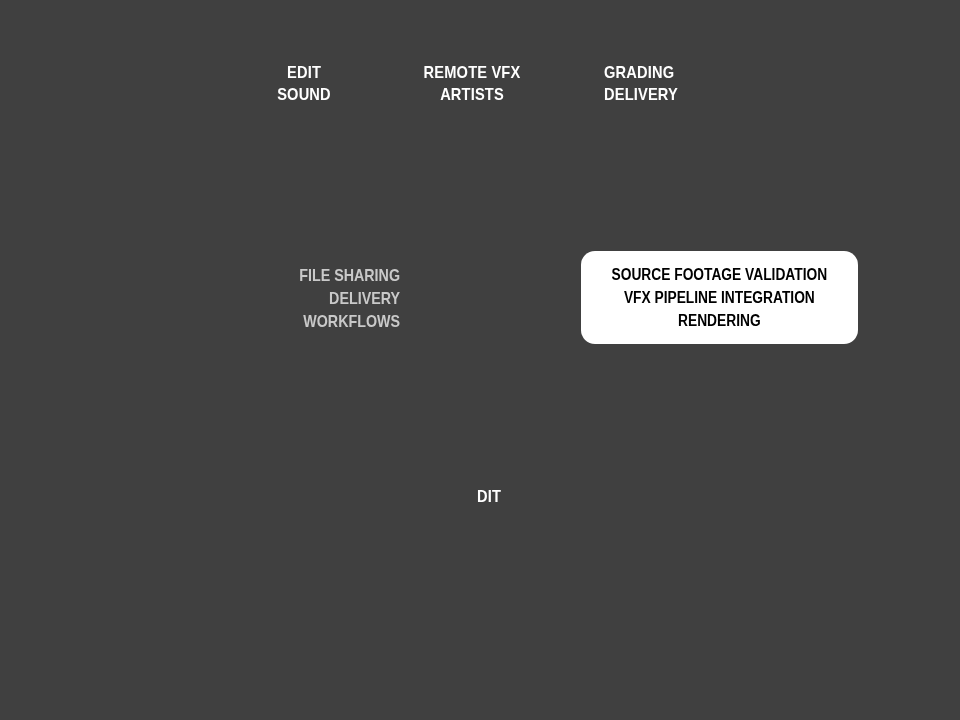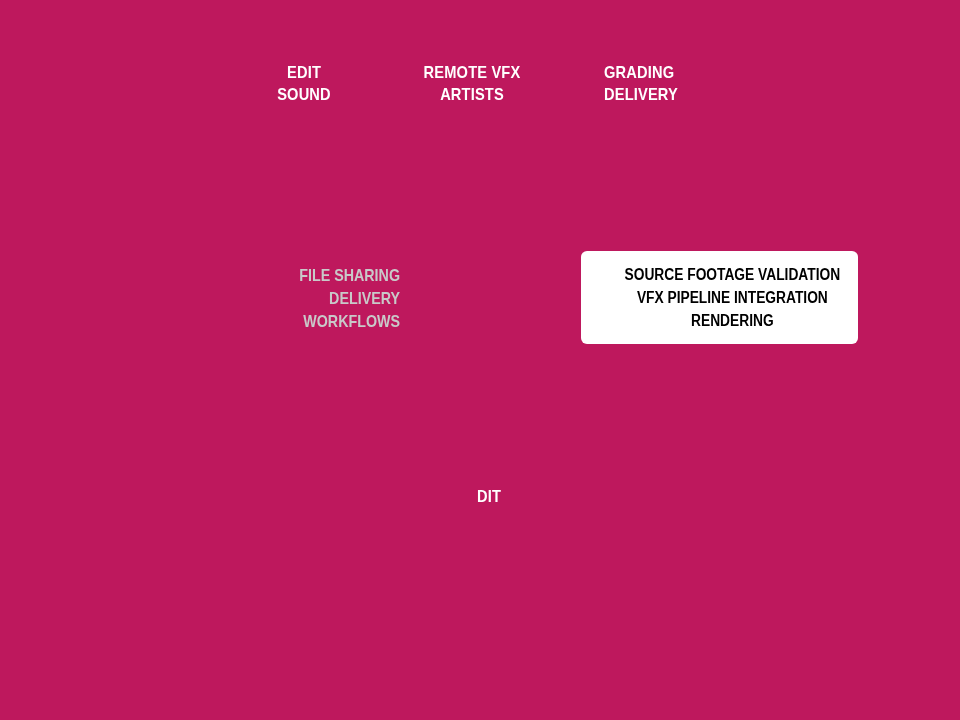--- a/index.html
+++ b/index.html
@@ -5,21 +5,21 @@
 <style>
   html, body {
     margin: 0;
     padding: 0;
     background: #000000;
   }
   #stage {
     position: relative;
     width: 960px;
     height: 720px;
-    background: #be185d;
+    background: #404040;
     overflow: hidden;
     font-family: "Liberation Sans", "DejaVu Sans", sans-serif;
     -webkit-font-smoothing: antialiased;
   }
 
   
   .stage-label {
     position: absolute;
     color: #ffffff;
     font-weight: 700;
@@ -89,24 +89,24 @@
   }
 
   
   #services-card {
     position: absolute;
     left: 581px;
     top: 251px;
     width: 277px;
     height: 93px;
     background: #ffffff;
-    border-radius: 6px;
+    border-radius: 14px;
     display: flex;
     align-items: center;
-    justify-content: flex-end;
+    justify-content: center;
   }
   #services-card-text {
     color: #000000;
     font-weight: 700;
     font-size: 16px;
     line-height: 23px;
     text-align: center;
     white-space: pre-line;
     transform: scaleX(0.86);
   }

